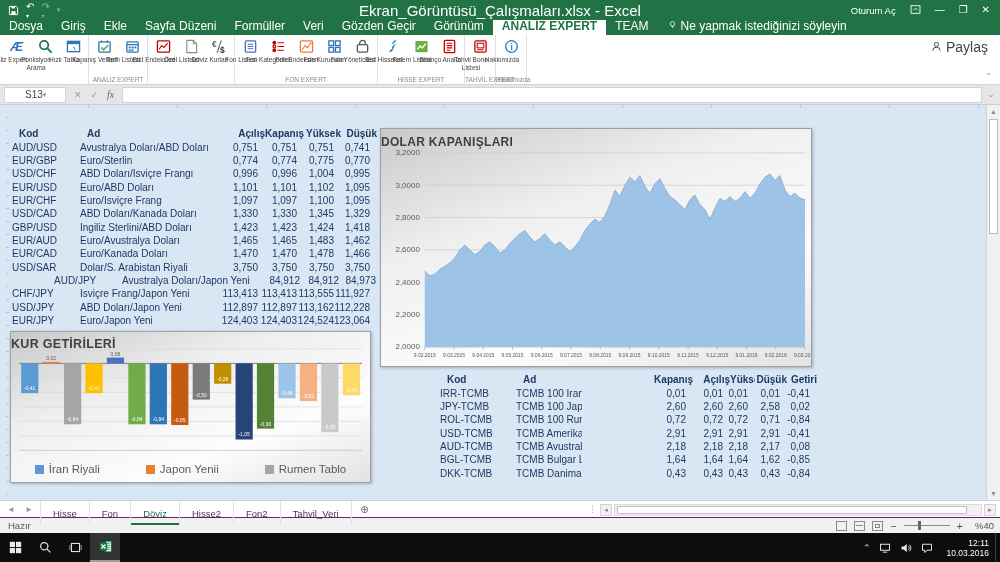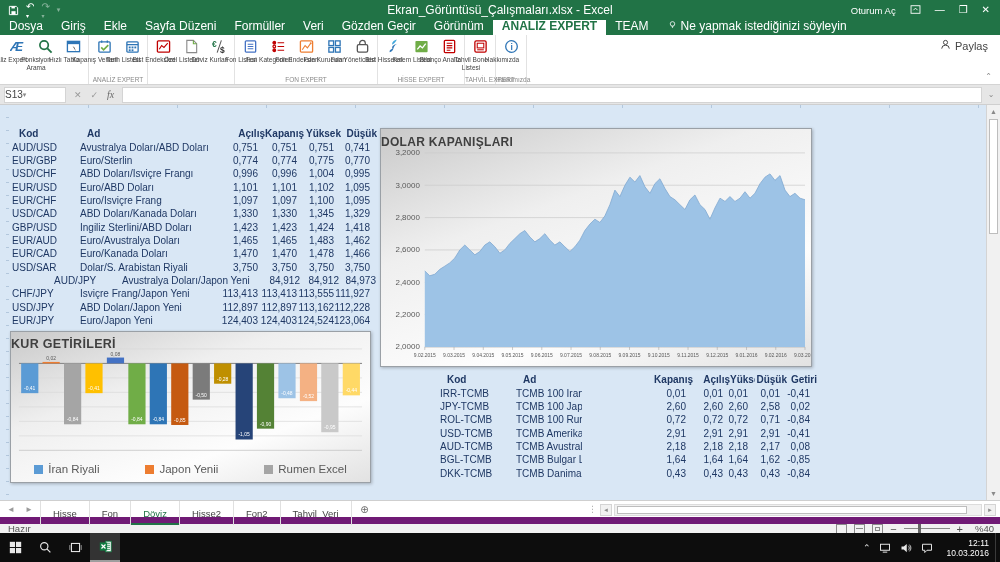--- a/index.html
+++ b/index.html
@@ -5,45 +5,45 @@
   * { margin:0; padding:0; box-sizing:border-box; }
   html,body { width:1000px; height:562px; overflow:hidden; }
   body { font-family:"Liberation Sans","DejaVu Sans",sans-serif; background:#d9e7f5; position:relative; }
   .screen { position:absolute; inset:0; display:flex; flex-direction:column; }
 
   
   .titlebar { height:20px; background:#217346; color:#fff; display:flex; align-items:center; font-size:9.5px; flex:0 0 auto; position:relative; }
   .qat { display:flex; align-items:center; gap:7px; padding-left:8px; width:120px; }
   .qat svg, .qat span { display:block; }
   .qat .dim { opacity:.45; }
-  .tb-title { position:absolute; left:0; right:0; text-align:center; font-size:12px; pointer-events:none; }
+  .tb-title { position:absolute; left:0; right:0; text-align:center; font-size:15px; pointer-events:none; }
   .tb-right { margin-left:auto; display:flex; align-items:center; gap:14px; padding-right:10px; z-index:2; }
   .winbtn { font-size:10px; line-height:20px; }
 
   
   .tabstrip { height:15px; background:#217346; display:flex; align-items:flex-end; color:#fff; font-size:12px; flex:0 0 auto; }
   .rtab { padding:2px 9px 2px 9px; white-space:nowrap; }
   .rtab.active { background:#fff; color:#217346; font-weight:bold; }
   .tellme { display:flex; align-items:center; gap:4px; padding:2px 10px; white-space:nowrap; }
   .share-strip { margin-left:auto; }
 
   
   .ribbon { height:50px; background:#fff; border-bottom:1px solid #d4d4d4; position:relative; flex:0 0 auto; }
   .rb-groups { display:flex; height:100%; padding-left:2px; }
   .rb-group { display:flex; position:relative; border-right:1px solid #e2e2e2; padding:2px 1px 10px 1px; }
   .rb-btn { width:28px; display:flex; flex-direction:column; align-items:center; padding-top:2px; position:relative; }
   .rb-btn svg { width:15px; height:15px; flex:0 0 auto; }
   .rb-lbl { position:relative; left:50%; transform:translateX(-50%); width:46px; text-align:center; font-size:6.5px; line-height:1.18; color:#444; margin-top:2px; }
   .rb-group-label { position:absolute; bottom:1px; left:0; right:0; text-align:center; font-size:6.5px; color:#8a8a8a; white-space:nowrap; }
-  .share-btn { position:absolute; top:4px; right:12px; display:flex; align-items:center; gap:4px; font-size:11px; color:#444; }
+  .share-btn { position:absolute; top:4px; right:12px; display:flex; align-items:center; gap:4px; font-size:14px; color:#444; }
   .rb-collapse { position:absolute; bottom:3px; right:8px; font-size:8px; color:#8a8a8a; }
 
   
   .fbar { height:20px; background:#e6e6e6; display:flex; align-items:center; border-bottom:1px solid #cfcfcf; flex:0 0 auto; font-size:10px; color:#444; }
-  .namebox { width:62px; height:16px; background:#fff; border:1px solid #d4d4d4; margin-left:4px; display:flex; align-items:center; padding-left:0; }
+  .namebox { width:62px; height:16px; background:#fff; border:1px solid #d4d4d4; margin-left:4px; display:flex; align-items:center; padding-left:20px; }
   .namebox .arr { color:#8a8a8a; font-size:7px; }
   .fx-btns { display:flex; align-items:center; gap:9px; padding:0 8px; color:#9a9a9a; font-size:9px; }
   .fx-btns .fx { font-style:italic; font-family:"Liberation Serif",serif; color:#6a6a6a; font-size:10px; }
   .fx-input { flex:1; height:16px; background:#fff; border:1px solid #d4d4d4; }
   .fx-exp { width:18px; text-align:center; color:#8a8a8a; font-size:8px; }
 
   
   .sheet { position:relative; height:395px; background:#d9e7f5; flex:0 0 auto; overflow:hidden; }
   .row-ticks { position:absolute; left:6px; top:0; bottom:0; width:3px;
     background:repeating-linear-gradient(180deg,transparent 0 12px,#a9bfd6 12px 13px); opacity:.8; }
@@ -76,21 +76,21 @@
   .stab.active { color:#217346; font-weight:normal; }
   .stab.active::after { content:""; position:absolute; left:0; right:0; bottom:0; height:2px; background:#217346; }
   .addsheet { width:26px; display:flex; align-items:center; justify-content:center; color:#6a6a6a; font-size:10px; }
   .hscroll { position:absolute; right:4px; top:2px; height:13px; left:600px; display:flex; align-items:center; gap:2px; }
   .hscroll .harr { width:12px; height:12px; background:#f1f1f1; border:1px solid #d4d4d4; color:#8a8a8a; font-size:6px; display:flex; align-items:center; justify-content:center; }
   .hscroll .htrack { flex:1; height:12px; background:#f1f1f1; border:1px solid #dcdcdc; position:relative; }
   .hscroll .hthumb { position:absolute; top:1px; bottom:1px; left:2px; right:14px; background:#fff; border:1px solid #bdbdbd; }
   .grip { position:absolute; left:588px; top:3px; color:#b0b0b0; font-size:9px; }
 
   
-  .statusbar { height:16px; background:#f1f1f1; border-top:7px solid #701a75; display:flex; align-items:center; font-size:9.5px; color:#555; flex:0 0 auto; }
+  .statusbar { height:16px; background:#f1f1f1; border-top:1px solid #701a75; display:flex; align-items:center; font-size:9.5px; color:#555; flex:0 0 auto; }
   .statusbar .ready { padding-left:8px; }
   .sb-right { margin-left:auto; display:flex; align-items:center; gap:7px; padding-right:6px; }
   .viewic { width:11px; height:10px; border:1px solid #8a8a8a; display:inline-block; position:relative; }
   .viewic.b2::before { content:""; position:absolute; inset:1px 1px 4px 1px; border-bottom:1px solid #8a8a8a; }
   .viewic.b3::before { content:""; position:absolute; inset:2px 2px 2px 2px; border:1px dashed #8a8a8a; }
   .zoomtrack { width:46px; height:1px; background:#8a8a8a; position:relative; }
   .zoomknob { position:absolute; left:14px; top:-4px; width:3px; height:9px; background:#666; }
   .zsign { font-size:11px; color:#555; }
   .zoomlabel { min-width:24px; text-align:right; }
 
@@ -527,21 +527,21 @@
           <span class="li">
             <span class="sq" style="background: rgb(91, 155, 213);"></span>
             <span>İran Riyali</span>
           </span>
           <span class="li">
             <span class="sq" style="background: rgb(237, 125, 49);"></span>
             <span>Japon Yenii</span>
           </span>
           <span class="li">
             <span class="sq" style="background: rgb(165, 165, 165);"></span>
-            <span>Rumen Excel</span>
+            <span>Rumen Tablo</span>
           </span>
         </div>
     </div>
 
     <div class="chartbox" id="dolar-chart" style="left:380px; top:23px; width:432px; height:239px;">
       <div class="chart-title" style="top:6px; font-size:12px;">DOLAR KAPANIŞLARI</div>
       <svg id="dolar-svg" viewBox="0 0 432 239">
           <line x1="44" y1="219" x2="426" y2="219" stroke="#a6a6a6" stroke-width="0.7"></line>
           <text x="39" y="221.5" font-size="8" fill="#595959" text-anchor="end">2,0000</text>
           <line x1="44" y1="186.49999999999997" x2="426" y2="186.49999999999997" stroke="#c9c9c9" stroke-width="0.7"></line>

